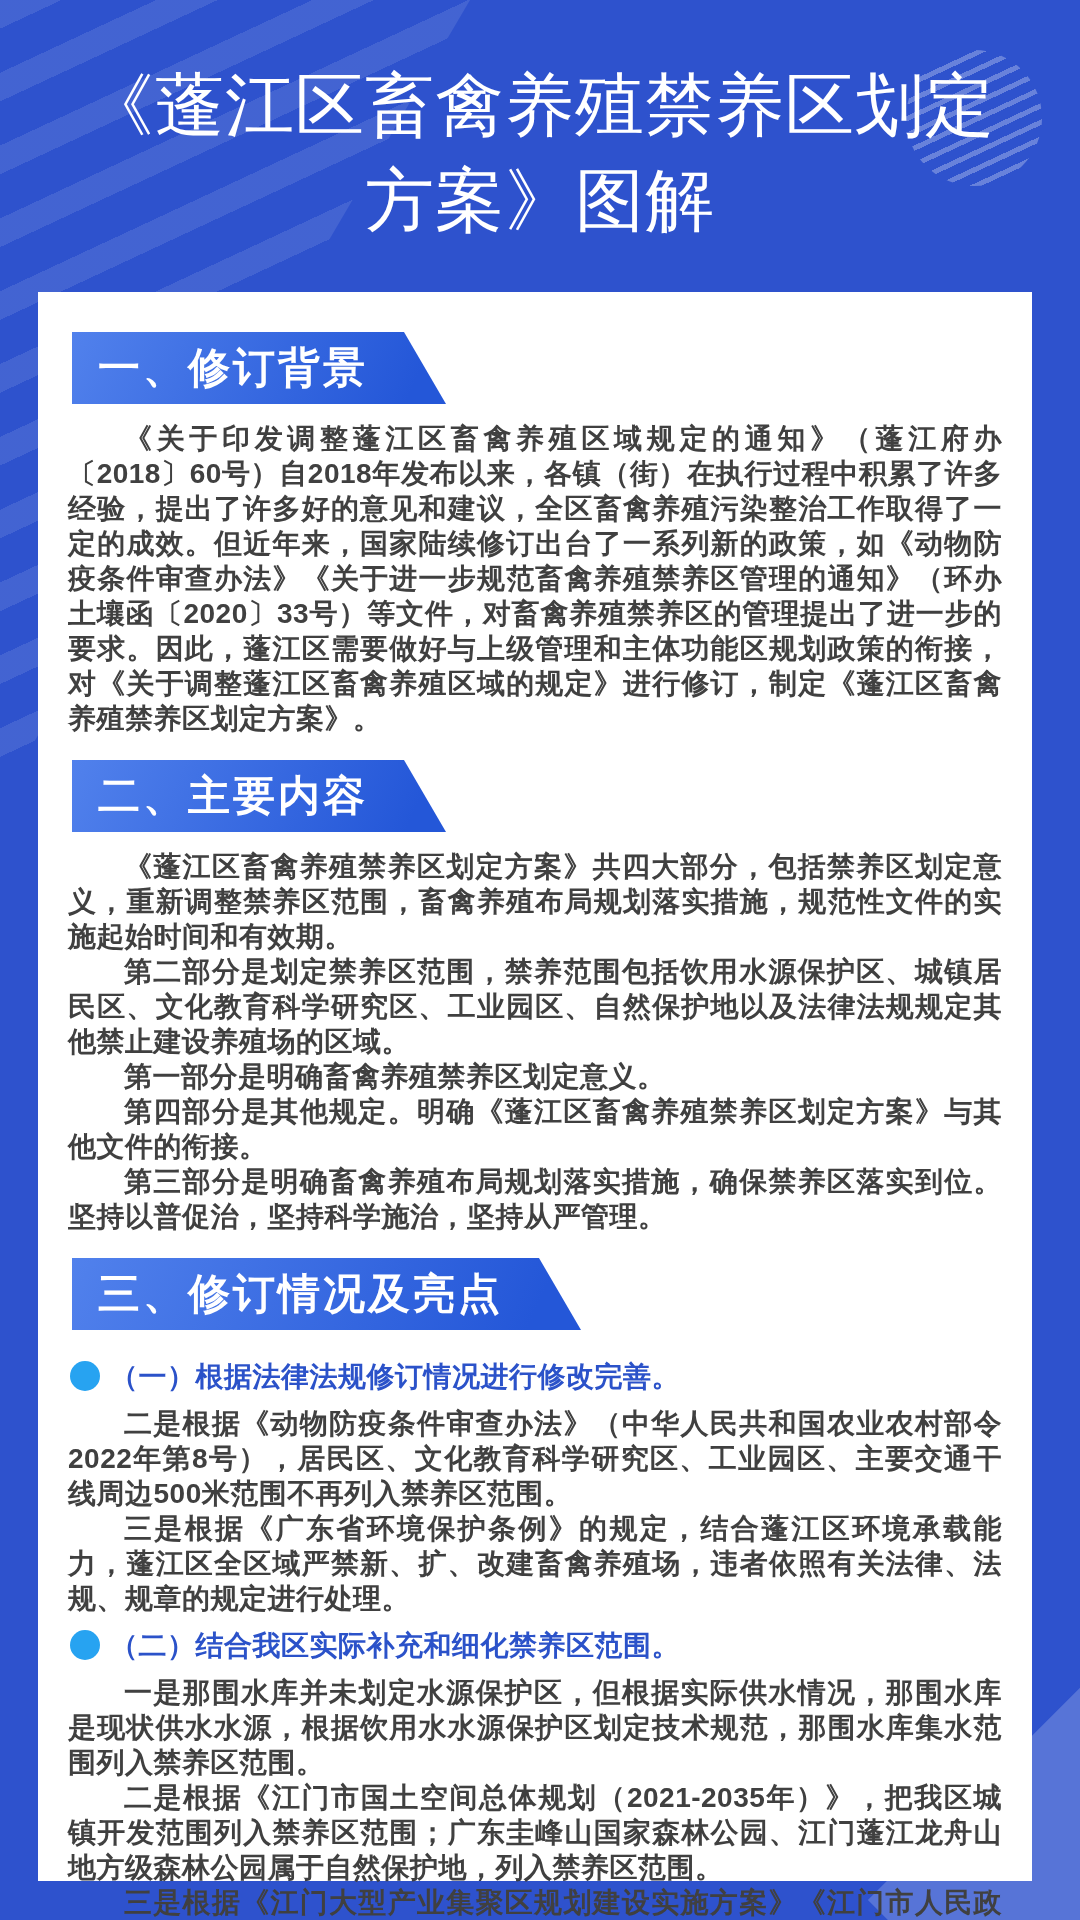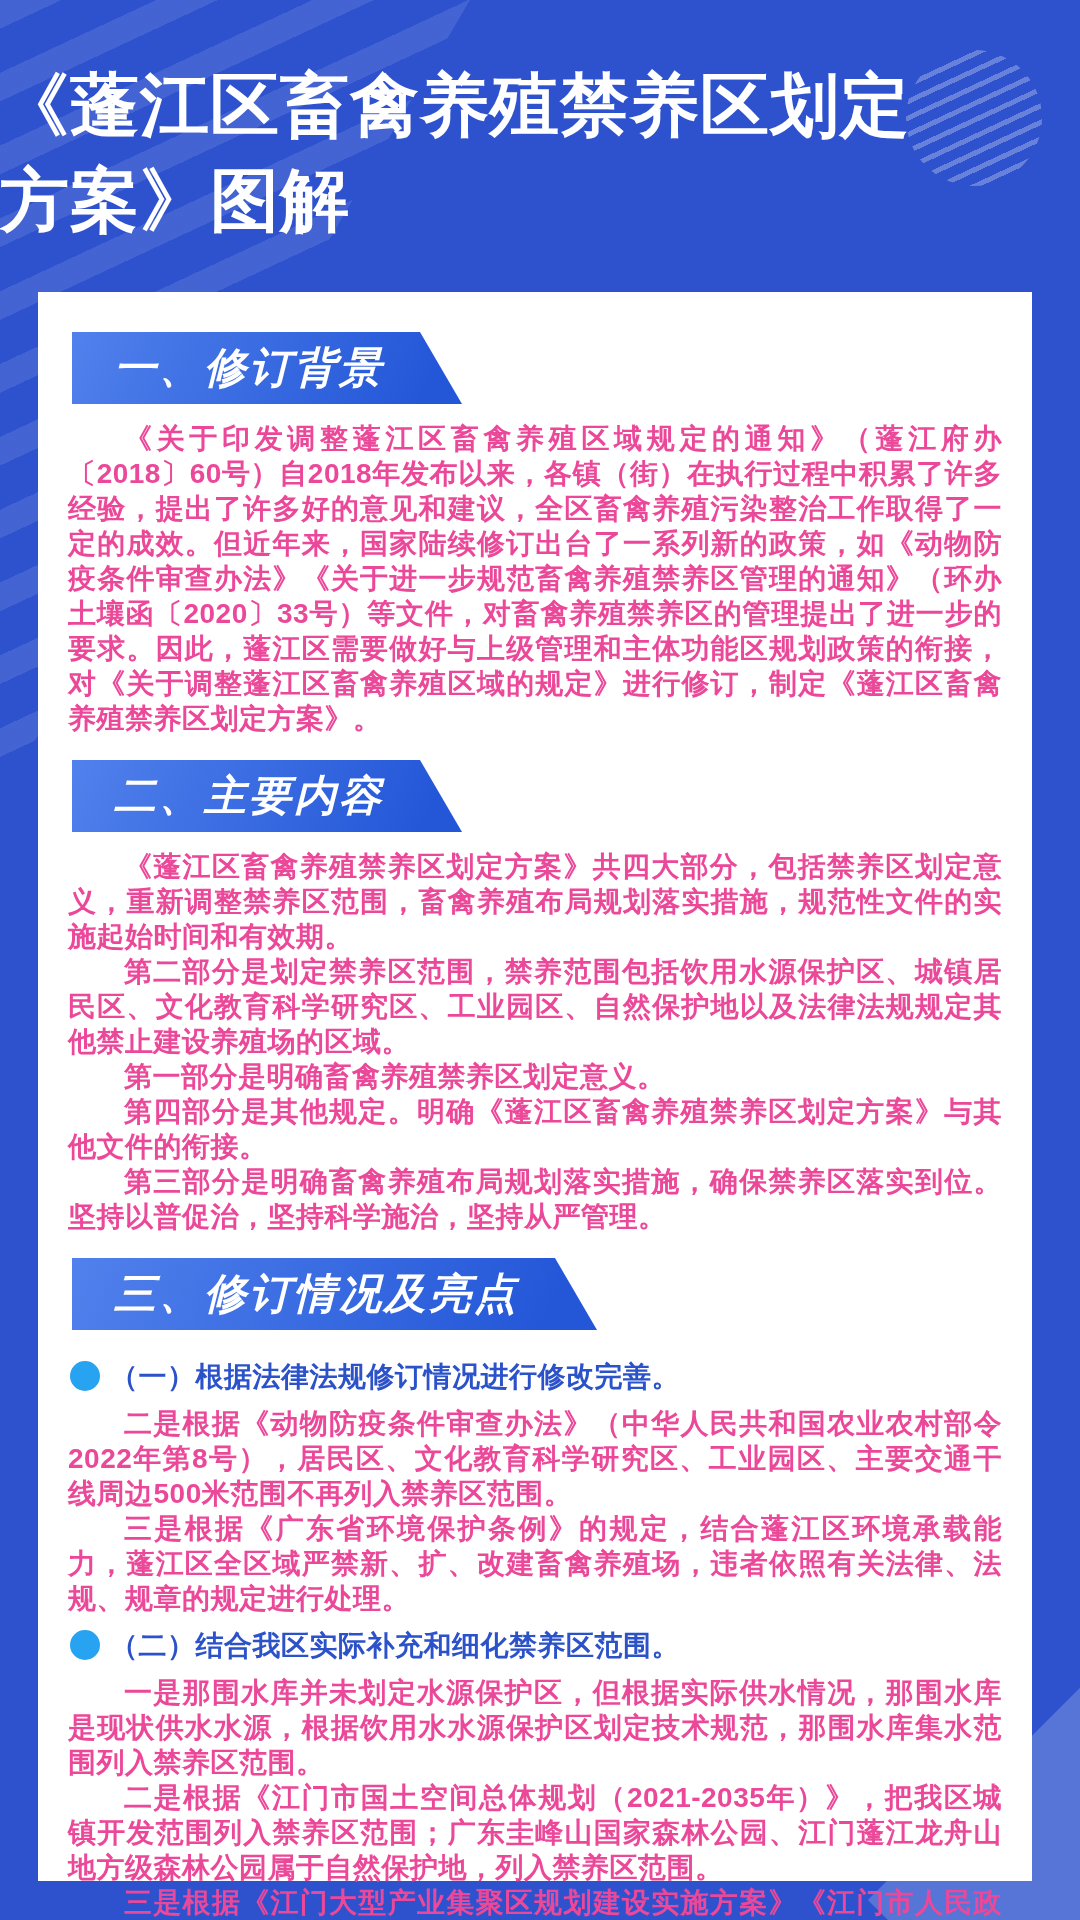--- a/index.html
+++ b/index.html
@@ -31,49 +31,49 @@
   }
   .corner-br{
     position:absolute;left:930px;top:1750px;width:300px;height:300px;
     background:rgba(255,255,255,0.20);
     transform:rotate(45deg);
     z-index:1;
   }
   
   .title{
     position:absolute;left:0;top:58px;width:1080px;
-    margin:0;
-    color:#ffffff;font-size:69px;font-weight:700;line-height:95px;
+    margin:0;text-align:center;
+    color:#ffffff;font-size:69px;font-weight:400;line-height:95px;
     letter-spacing:1px;
     z-index:3;
   }
   .title span{display:block;}
   
   .card{
     position:absolute;left:38px;top:292px;width:994px;height:1589px;
     background:#ffffff;
     box-sizing:border-box;
     padding:40px 30px 50px 30px;
     z-index:2;
   }
   
   .badge{
     display:inline-block;
     height:72px;line-height:72px;
-    padding:0 78px 0 42px;
+    padding:0 78px 0 26px;
     margin:24px 0 17px 4px;
     background:linear-gradient(115deg,#5181ec 0%,#2457d8 90%);
     clip-path:polygon(0 0, calc(100% - 42px) 0, 100% 100%, 0 100%);
-    color:#ffffff;font-size:42px;font-weight:900;letter-spacing:3px;font-style:italic;
+    color:#ffffff;font-size:42px;font-weight:900;letter-spacing:3px;
   }
   .badge.first{margin-top:0;}
   .sec-body{margin:0;}
   .para{
     margin:0;
-    color:#ec4899;
+    color:#404040;
     font-size:28px;font-weight:600;
     line-height:35px;
     letter-spacing:0.5px;
     text-indent:2em;
     text-align:justify;
   }
   .bullet{
     position:relative;
     margin:12px;
     padding-left:30px;

